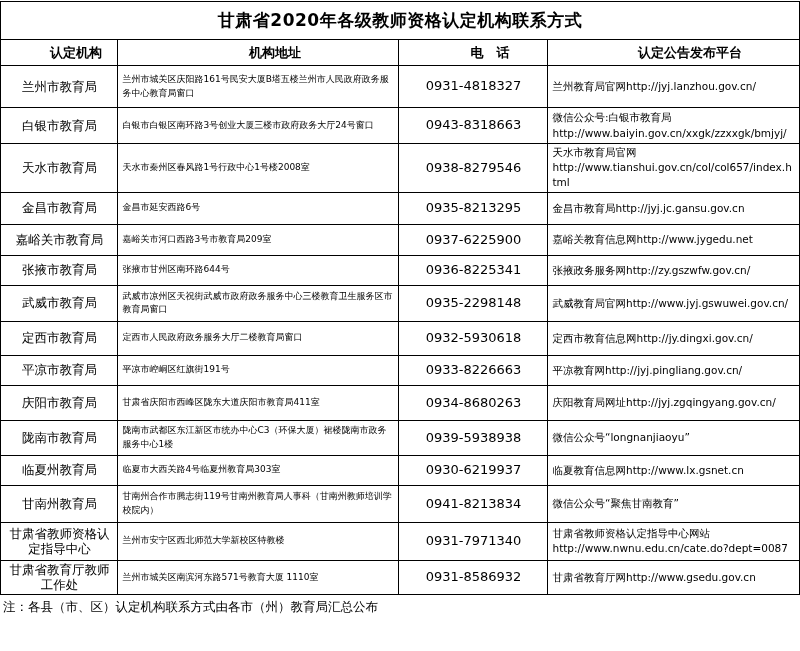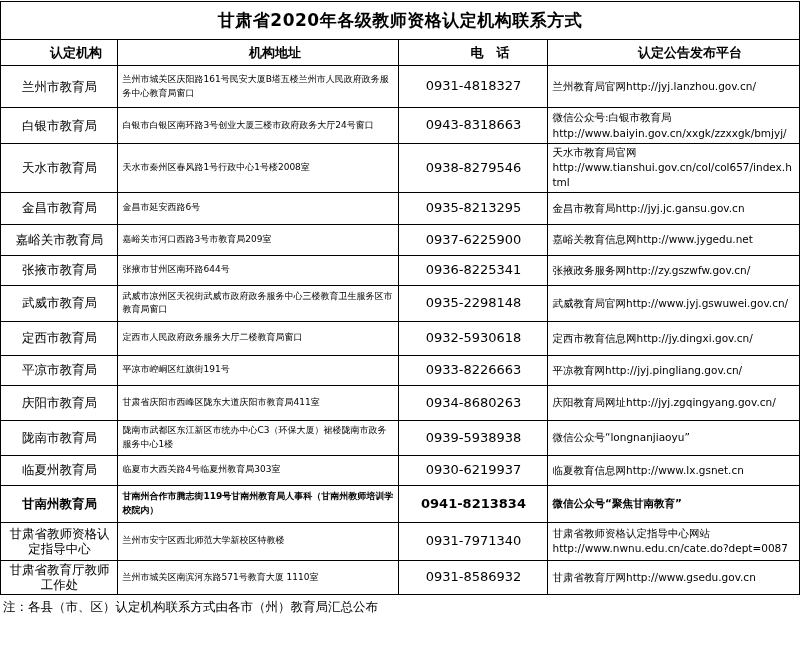--- a/index.html
+++ b/index.html
@@ -215,21 +215,21 @@
         <tr style="height: 30px;">
           <td class="c1">临夏州教育局</td>
           <td class="c2">临夏市大西关路4号临夏州教育局303室</td>
           <td class="c3">
             <div>0930-6219937</div>
           </td>
           <td class="c4">
             <div>临夏教育信息网http://www.lx.gsnet.cn</div>
           </td>
         </tr>
-        <tr style="height: 37px; font-weight: bold;">
+        <tr style="height: 37px;">
           <td class="c1">甘南州教育局</td>
           <td class="c2">甘南州合作市腾志街119号甘南州教育局人事科（甘南州教师培训学校院内）</td>
           <td class="c3">
             <div>0941-8213834</div>
           </td>
           <td class="c4">
             <div>微信公众号“聚焦甘南教育”</div>
           </td>
         </tr>
         <tr style="height: 38px;">

